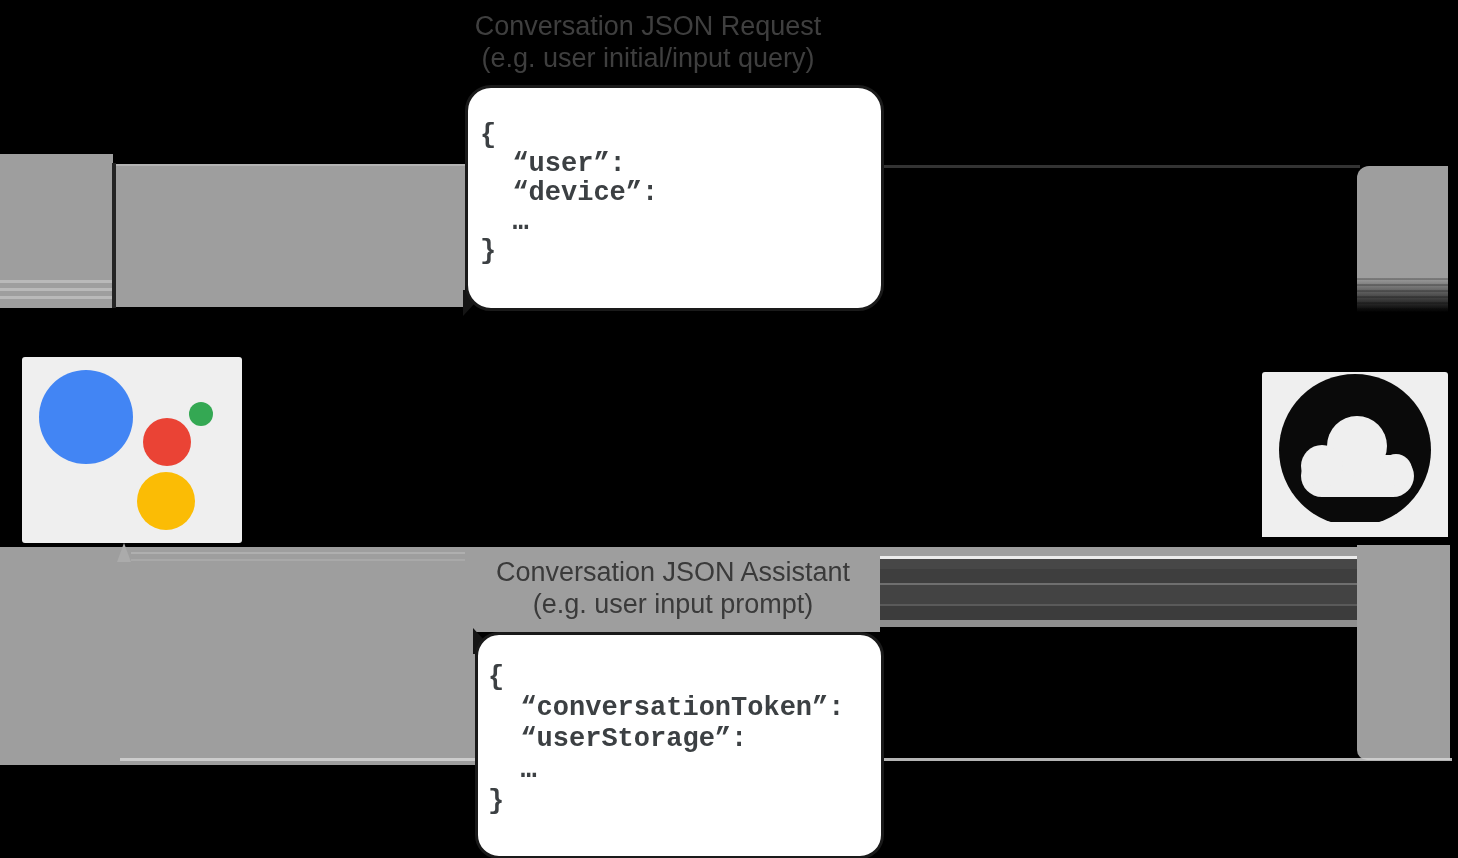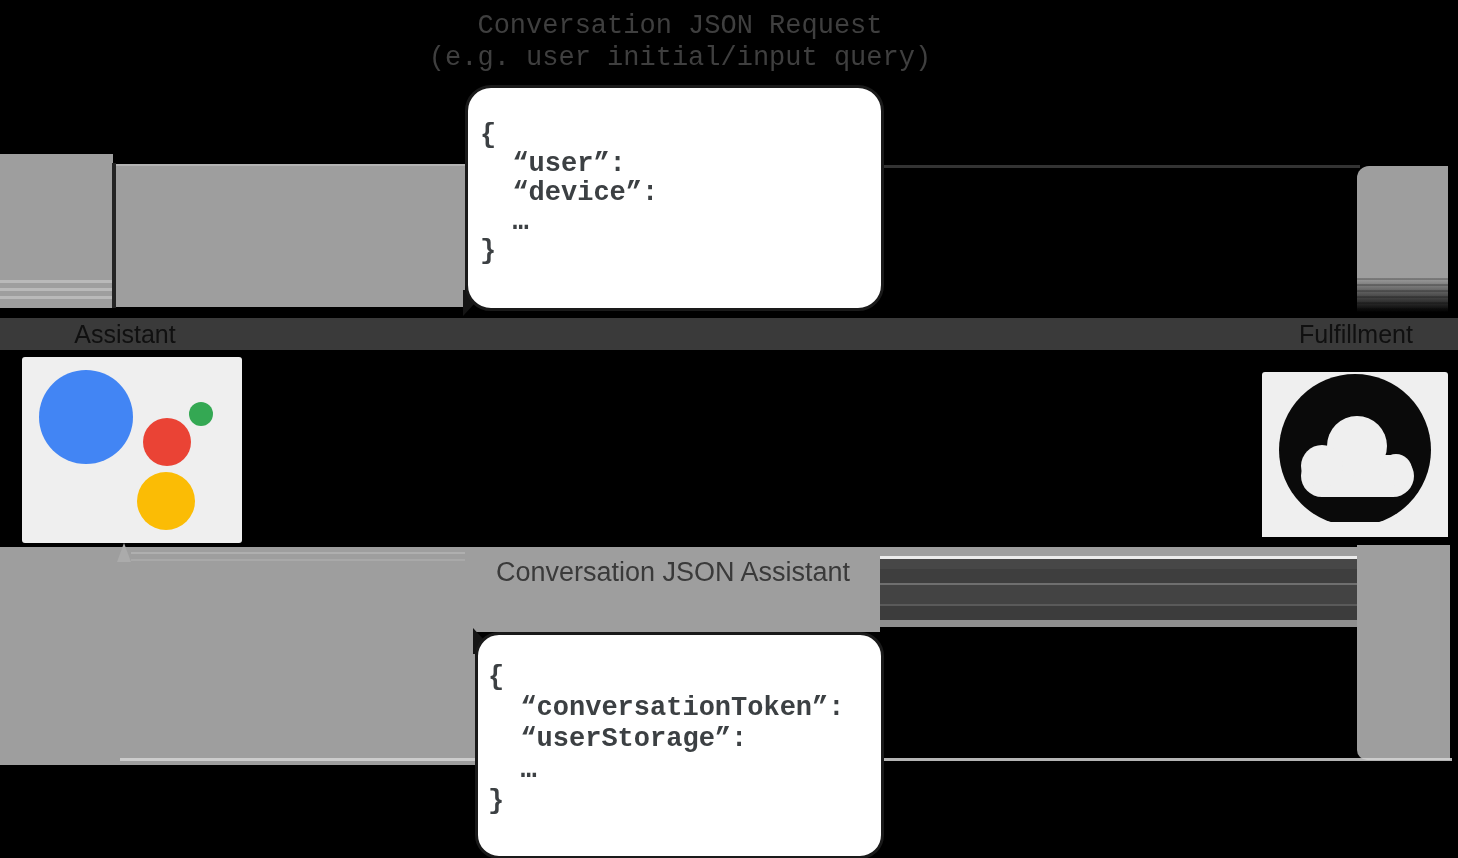--- a/index.html
+++ b/index.html
@@ -3,21 +3,21 @@
 <meta charset="utf-8">
 <style>
   html,body{margin:0;padding:0;background:#000;}
   #stage{position:relative;width:1458px;height:858px;background:#000;overflow:hidden;
          font-family:"Liberation Sans",sans-serif;}
   .abs{position:absolute;}
 
   
   .heading{width:600px;text-align:center;font-size:27px;line-height:32px;color:#3f3f3f;}
   .heading .sub{display:block;text-align:center;}
-  #req-heading{left:380px;top:10px;font-family:Liberation Mono, monospace;}
+  #req-heading{left:348px;top:10px;}
   #resp-heading{left:373px;top:556px;color:#3a3a3a;z-index:6;}
 
   
   .gray{background:#9e9e9e;}
   #req-band-a{left:0;top:154px;width:113px;height:154px;}
   #req-band-a .edge-stripes{position:absolute;left:0;top:126px;width:113px;height:24px;
       background:repeating-linear-gradient(180deg,rgba(255,255,255,.28) 0 3px,rgba(255,255,255,0) 3px 8px);}
   #req-vline{left:112px;top:163px;width:4px;height:145px;background:#242424;}
   #req-band-b{left:116px;top:164px;width:349px;height:141px;border-top:2px solid #b3b3b3;}
   #req-outline{left:878px;top:165px;width:482px;height:3px;background:#333;}
@@ -89,24 +89,20 @@
 
   <div class="abs gray" id="req-band-a">
       <div class="edge-stripes"></div>
     </div>
   <div class="abs" id="req-vline"></div>
   <div class="abs gray" id="req-band-b"></div>
   <div class="abs" id="req-outline"></div>
   <div class="abs gray" id="req-pipe"></div>
   <div class="abs" id="req-arrowhead"></div>
 
-  <div class="abs" id="label-strip">
-    <div class="actor-label" id="assistant-label">Assistant</div>
-    <div class="actor-label" id="fulfillment-label">Fulfillment</div>
-  </div>
 
   <div class="abs" id="assistant-box">
     <div class="circ" id="asst-blue"></div>
     <div class="circ" id="asst-red"></div>
     <div class="circ" id="asst-green"></div>
     <div class="circ" id="asst-yellow"></div>
   </div>
 
   <div class="abs" id="cloud-box">
     <svg width="186" height="165" viewBox="0 0 186 165">
@@ -123,20 +119,21 @@
   <div class="abs gray" id="resp-band-2"></div>
   <div class="abs" id="resp-striated"></div>
   <div class="abs gray" id="resp-pipe"></div>
   <div class="abs" id="resp-bottom-line"></div>
   <div class="abs" id="resp-arrowhead"></div>
   <div class="resp-edge-line abs" id="resp-edge-1"></div>
   <div class="resp-edge-line abs" id="resp-edge-2"></div>
 
   <div class="abs heading" id="resp-heading">
     <span>Conversation JSON Assistant</span>
+    <span class="sub">(e.g. user input prompt)</span>
   </div>
 
   <div class="abs tail" id="req-tail"></div>
   <div class="abs callout" id="req-callout">
     <pre>{
   “user”:
   “device”:
   …
 }</pre>
   </div>

